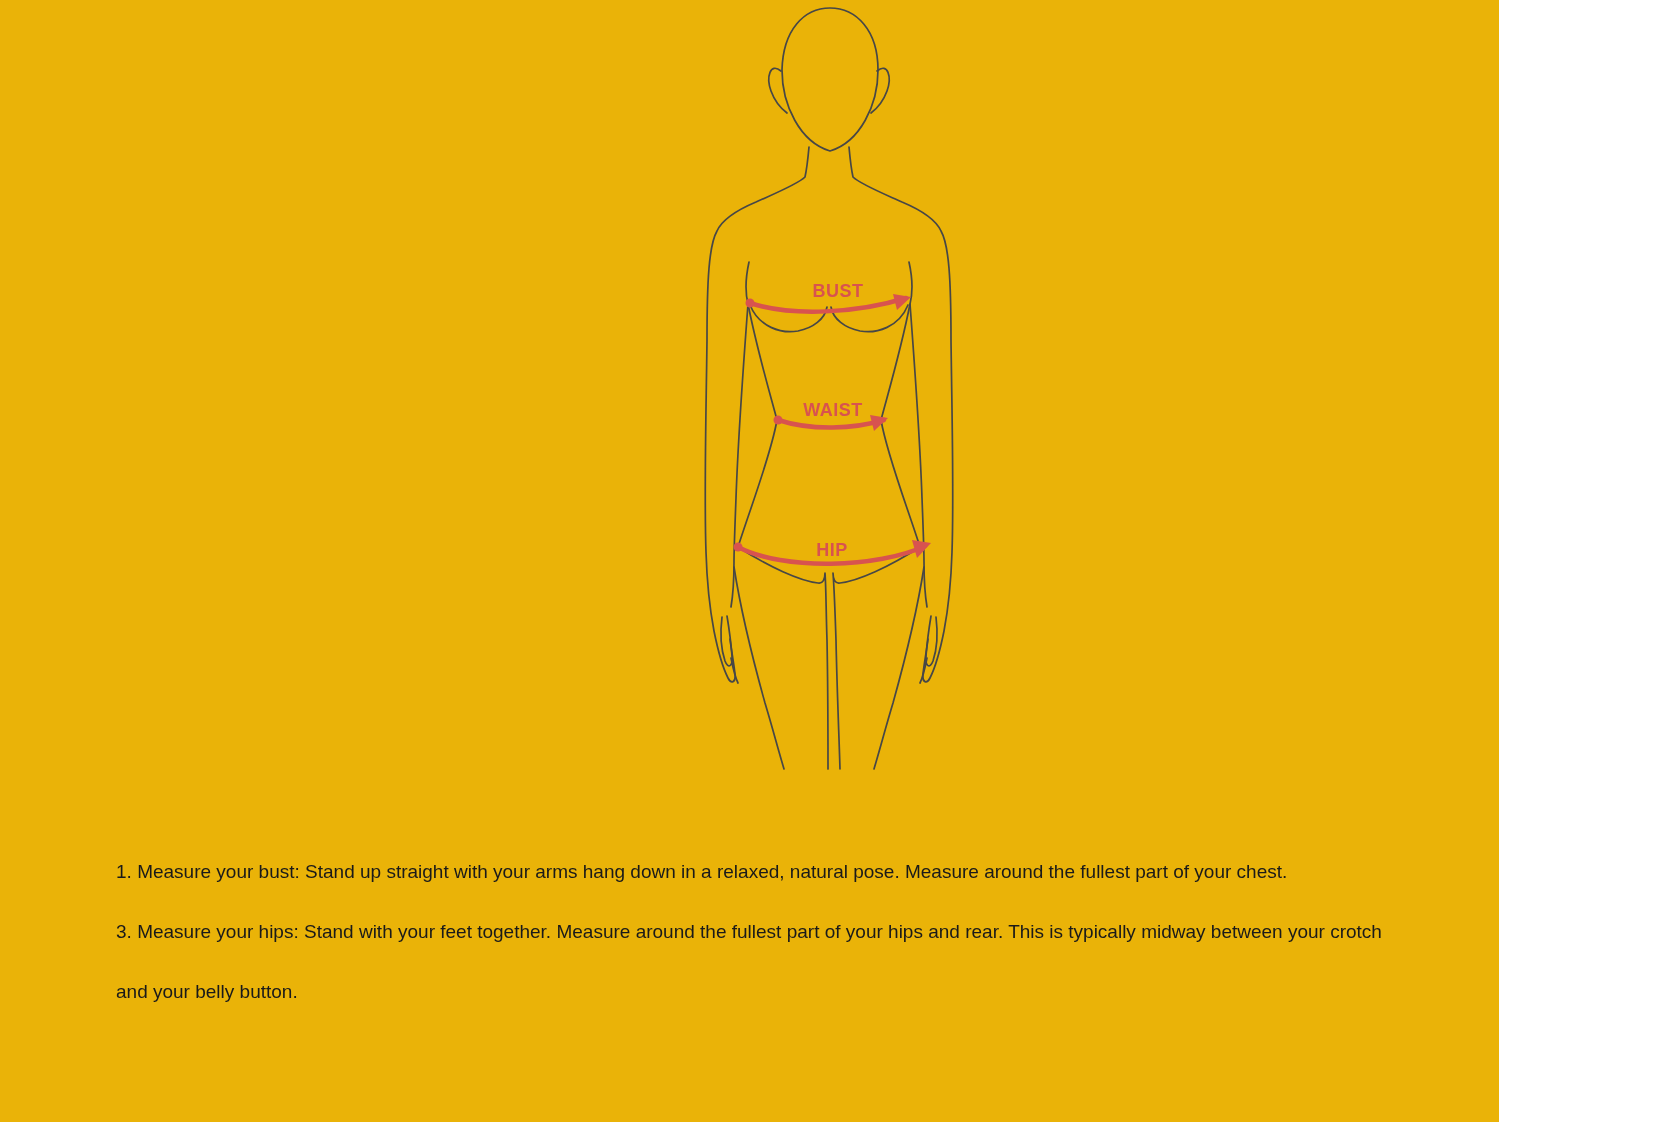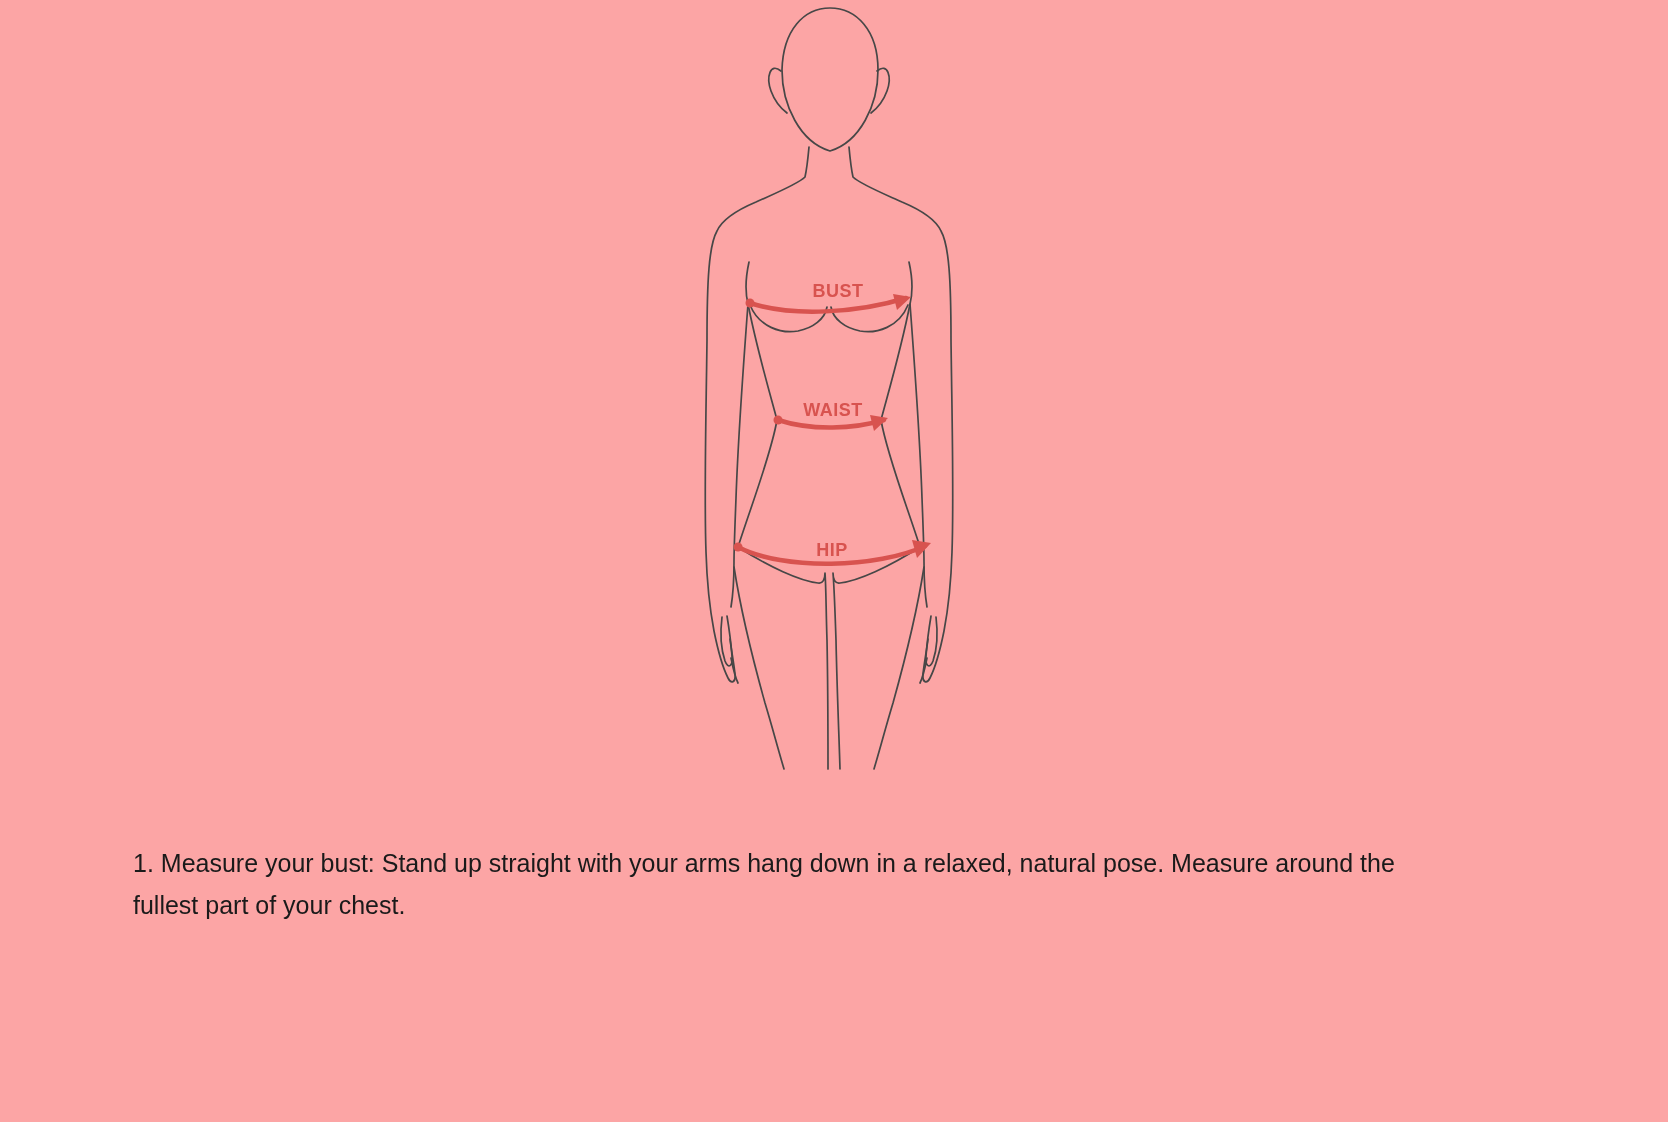--- a/index.html
+++ b/index.html
@@ -2,23 +2,23 @@
 <html><head>
 <meta charset="utf-8">
 <style>
   html, body {
     margin: 0;
     padding: 0;
     background: #ffffff;
   }
   .page {
     position: relative;
-    width: 1668px;
+    width: 1499px;
     height: 1122px;
-    background: #fca5a5;
+    background: #eab308;
     overflow: hidden;
     font-family: "Liberation Sans", sans-serif;
   }
   .figure-wrap {
     position: absolute;
     left: 655px;
     top: 0;
     width: 355px;
     height: 795px;
     margin: 0;
@@ -48,26 +48,26 @@
   .tape-label {
     fill: #d8534f;
     font-family: "Liberation Sans", sans-serif;
     font-size: 18px;
     font-weight: bold;
     letter-spacing: 0.5px;
     text-anchor: middle;
   }
   .instructions {
     position: absolute;
-    left: 133px;
+    left: 116px;
     top: 842px;
     width: 1280px;
     color: #1a1a1a;
-    font-size: 25px;
-    line-height: 42px;
+    font-size: 19px;
+    line-height: 60px;
   }
   .instructions p {
     margin: 0;
   }
 </style>
 </head>
 <body>
 
 <div class="page">
 
@@ -122,15 +122,19 @@
         <text class="tape-label" x="832" y="556">HIP</text>
       </g>
     </svg>
   </figure>
 
   <div class="instructions">
     <p>
       <span>1.</span>
       <span>Measure your bust: Stand up straight with your arms hang down in a relaxed, natural pose. Measure around the fullest part of your chest.</span>
     </p>
+    <p>
+      <span>3.</span>
+      <span>Measure your hips: Stand with your feet together. Measure around the fullest part of your hips and rear. This is typically midway between your crotch and your belly button.</span>
+    </p>
   </div>
 
 </div>
 
 </body></html>

